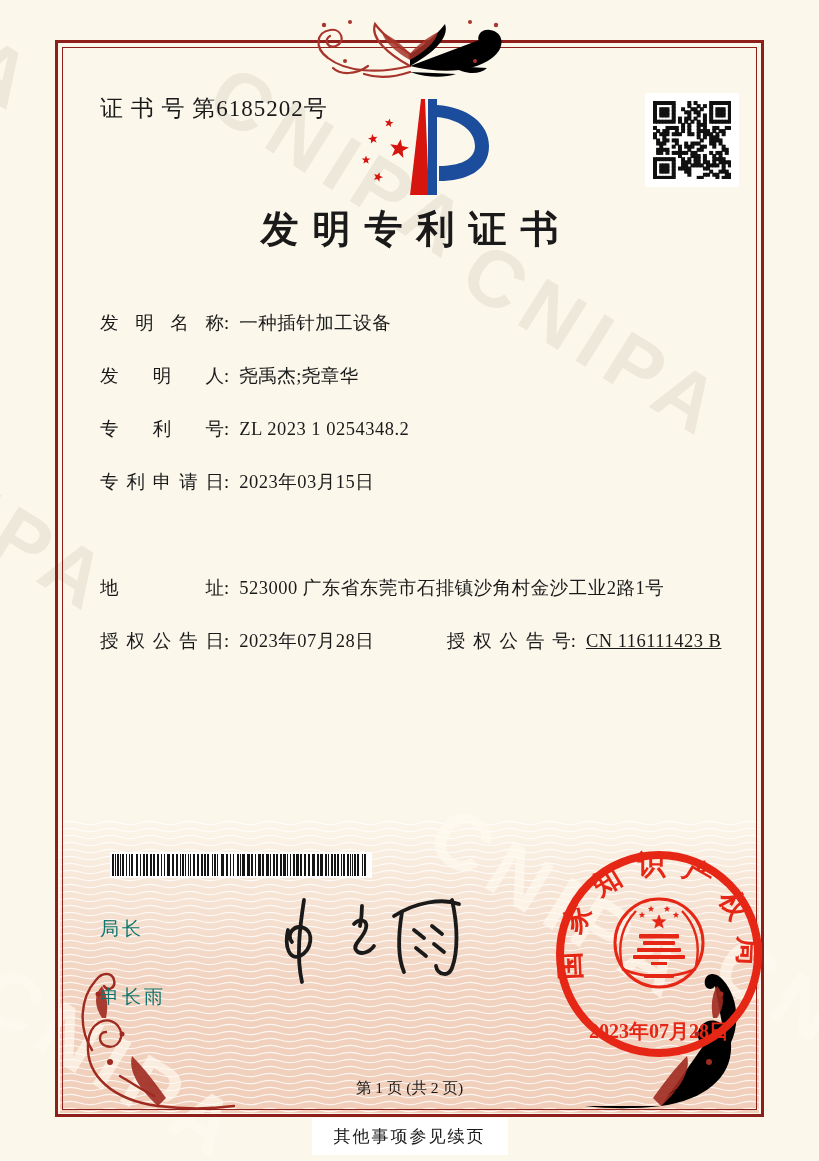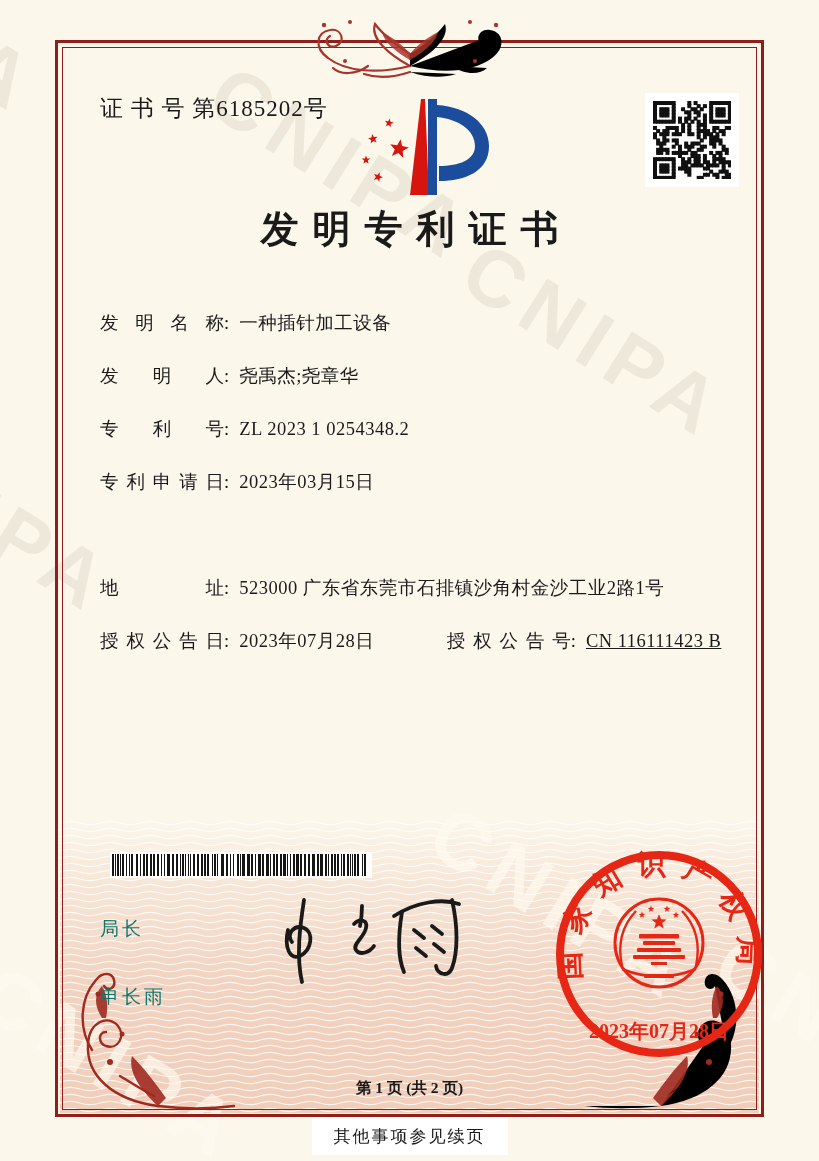--- a/index.html
+++ b/index.html
@@ -60,21 +60,21 @@
     text-indent:2em; letter-spacing:0.6px;
   }
   
   #sig-title,#sig-name{
     left:100px; font-family:"Liberation Sans","DejaVu Sans",sans-serif;
     font-size:19px; letter-spacing:3px; color:#0f766e;
   }
   #sig-title{top:916px;}
   #sig-name{top:984px;}
   
-  #page-info{left:0; right:0; top:1078px; text-align:center; font-size:15.5px;font-weight:bold;}
+  #page-info{left:0; right:0; top:1078px; text-align:center; font-size:15.5px;}
   #note-box{
     left:50%; top:1118px; transform:translateX(-50%);
     background:#ffffff; padding:7px 22px; font-size:17px; letter-spacing:2px;
     white-space:nowrap;
   }
   #qr-box{left:645px; top:93px; width:94px; height:94px; background:#ffffff;}
   #qr-box svg{position:absolute; left:8px; top:8px;}
   #barcode{left:110px; top:852px;}
   svg{display:block;}
 </style>

